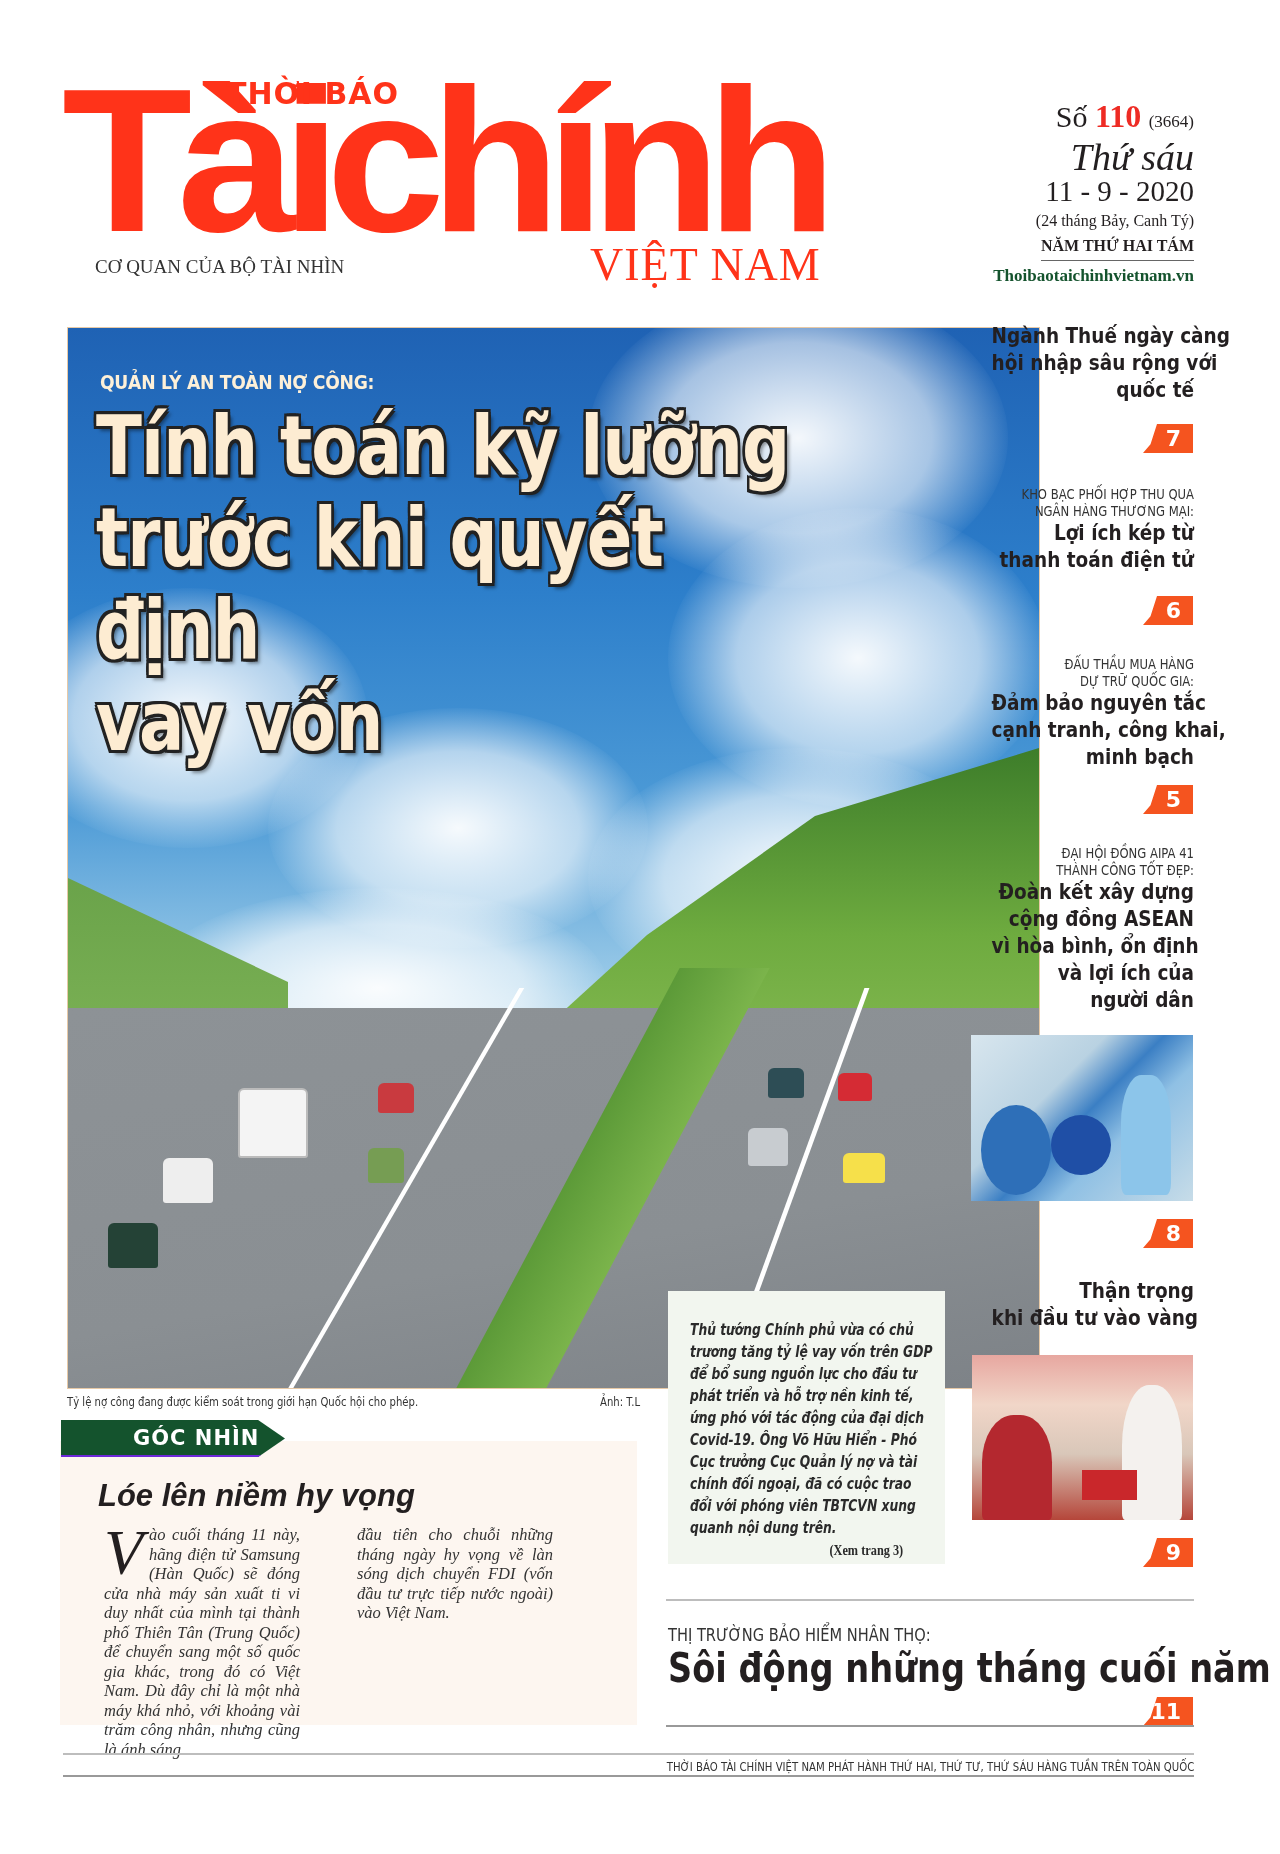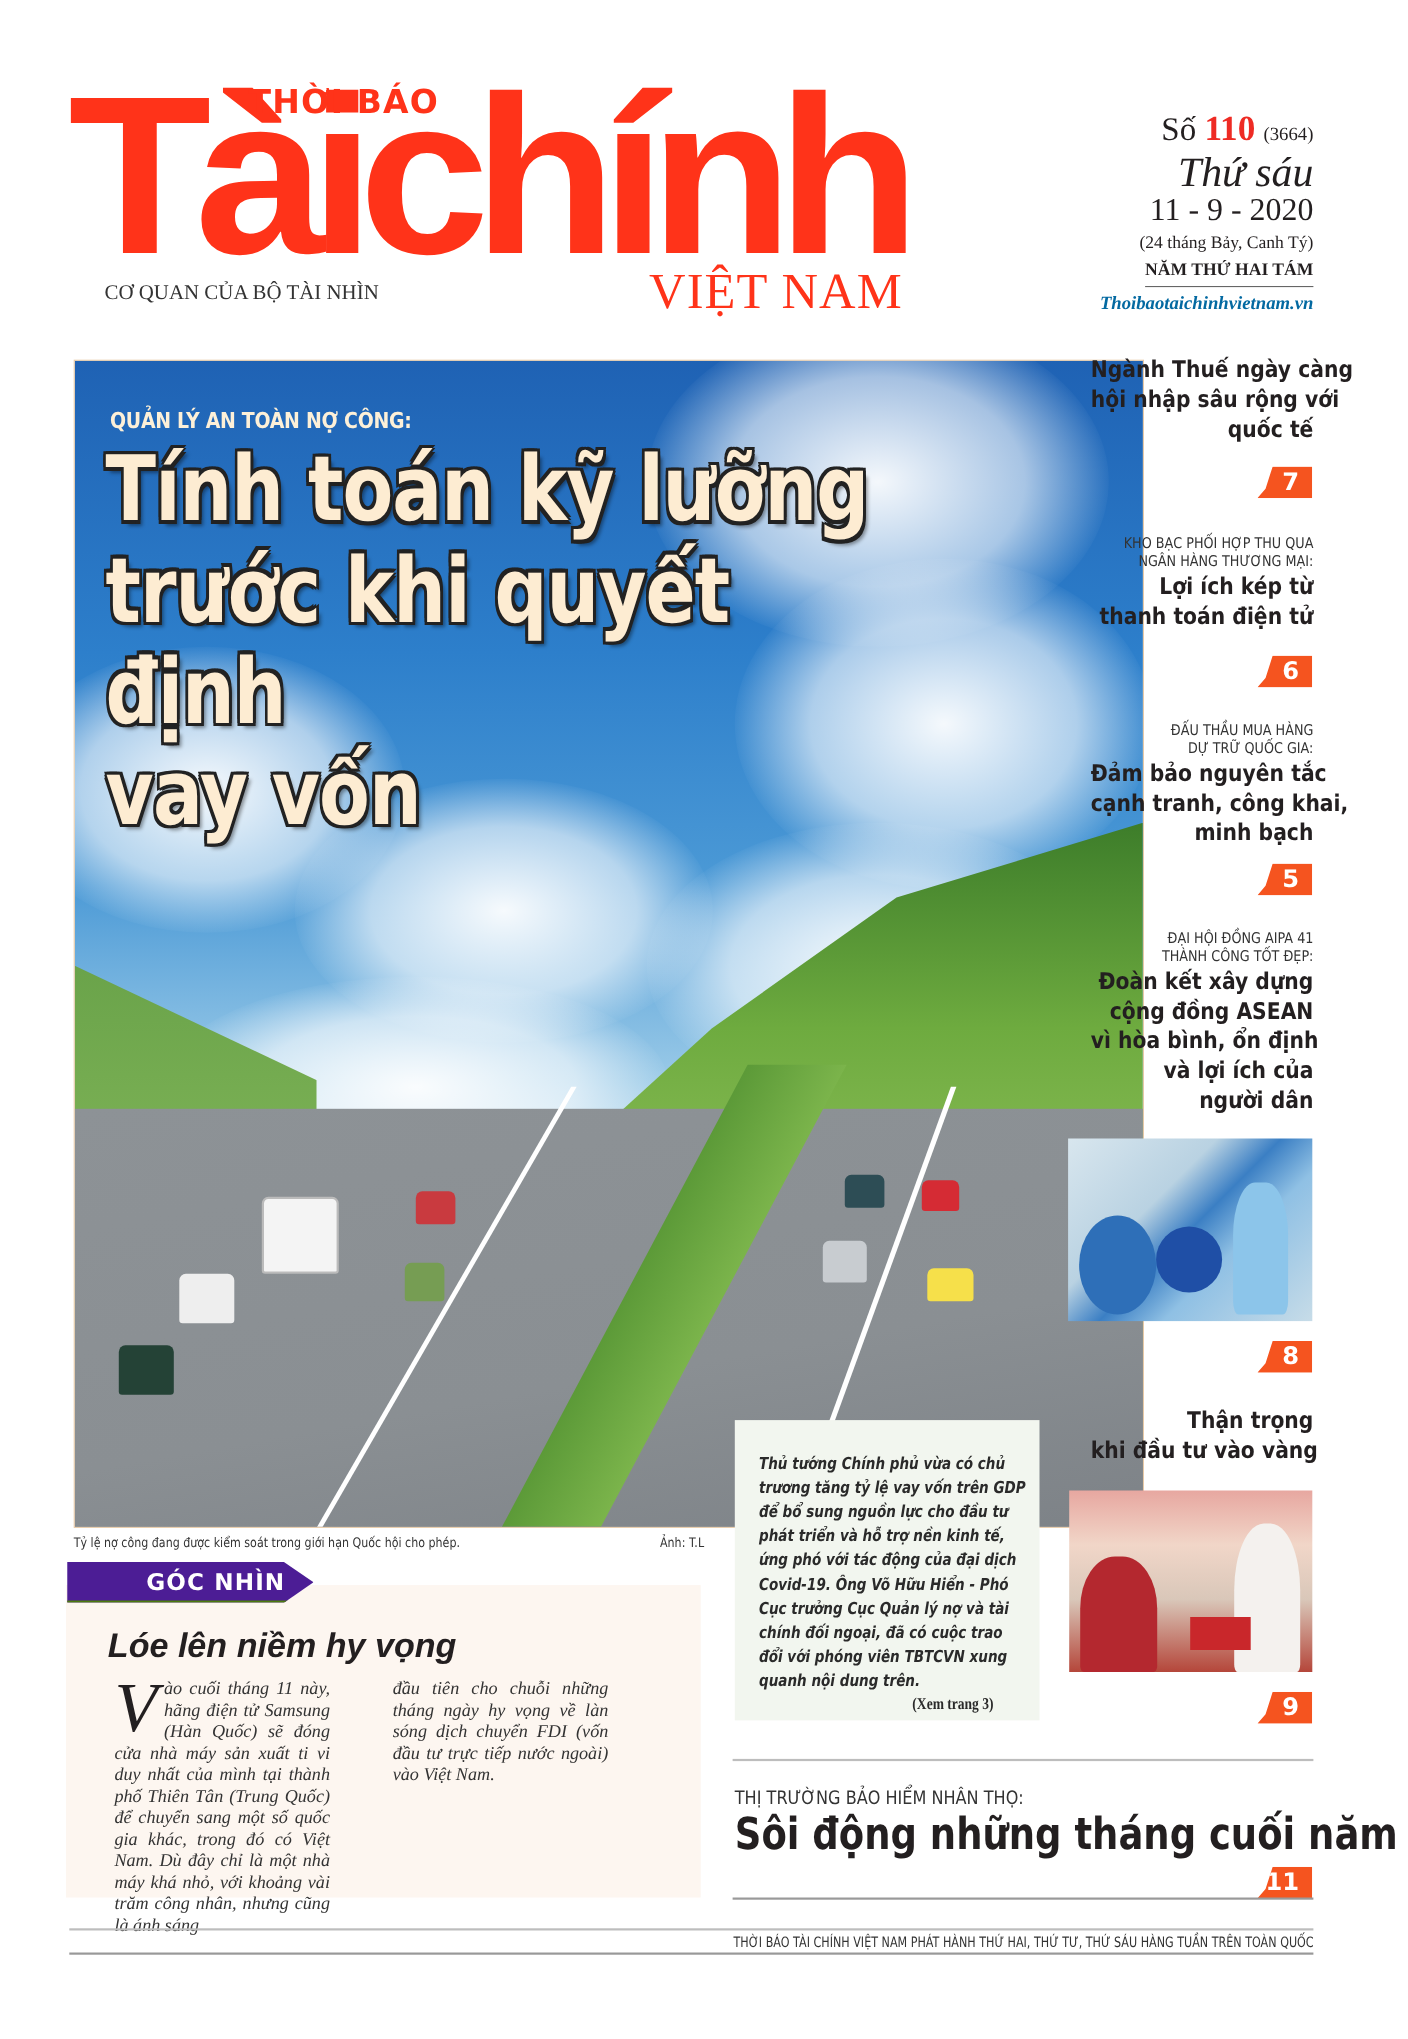--- a/index.html
+++ b/index.html
@@ -15,21 +15,21 @@
   .logo-vn { left: 590px; top: 238px; font-family: "Liberation Serif", serif; font-size: 46px; color: #ff3319; letter-spacing: 1px; }
 
   .issue { right: 86px; top: 98px; text-align: right; font-family: "Liberation Serif", serif; color: #231f20; }
   .issue .line1 { font-size: 30px; line-height: 36px; }
   .issue .line1 .num { color: #ee2b24; font-weight: bold; font-size: 32px; }
   .issue .line1 .paren { font-size: 17px; }
   .issue .day { font-style: italic; font-size: 38px; line-height: 34px; }
   .issue .date { font-size: 29px; line-height: 34px; }
   .issue .lunar { font-size: 16px; line-height: 26px; }
   .issue .year { font-size: 16px; font-weight: bold; line-height: 24px; border-bottom: 1px solid #666; display: inline-block; padding-bottom: 2px; }
-  .issue .site { font-size: 17px; font-weight: bold; color: #0369a1; line-height: 30px; font-style: italic; }
+  .issue .site { font-size: 17px; font-weight: bold; color: #14532d; line-height: 30px; }
 
   
   .hero { left: 67px; top: 327px; width: 973px; height: 1062px; overflow: hidden;
     background: linear-gradient(180deg, #1f62b4 0%, #2d7fcb 25%, #4c9ad6 45%, #9ccbe8 62%, #cfe4f1 68%, #a5c890 74%, #7bb04c 80%, #8e969c 86%, #7e858a 100%);
     border: 1px solid #e7c9a6; }
   .cloud { position: absolute; border-radius: 50%; background: radial-gradient(ellipse at center, rgba(255,255,255,0.95) 0%, rgba(255,255,255,0.6) 45%, rgba(255,255,255,0) 72%); }
   .road { position: absolute; left: 0; right: 0; bottom: 0; height: 380px;
     background: linear-gradient(170deg, #8d9296 0%, #8a8f93 60%, #7d8287 100%); }
   .grass-l { position: absolute; left: 0; bottom: 250px; width: 220px; height: 260px; background: linear-gradient(180deg, #6aa34a, #84b85a); clip-path: polygon(0 0, 100% 40%, 100% 100%, 0 100%); }
   .grass-r { position: absolute; right: 0; bottom: 300px; width: 560px; height: 340px; background: linear-gradient(180deg, #3d7d2a, #6eab3f 55%, #88bb55); clip-path: polygon(0 100%, 30% 55%, 60% 20%, 100% 0, 100% 100%); }
@@ -43,21 +43,21 @@
 
   .caption { left: 67px; top: 1395px; width: 540px; font-family: "DejaVu Sans", sans-serif; font-size: 12px; color: #333; transform: scaleX(0.84); transform-origin: left; white-space: nowrap; }
   .credit { left: 600px; top: 1395px; font-family: "DejaVu Sans", sans-serif; font-size: 12px; color: #333; transform: scaleX(0.84); transform-origin: left; }
 
   .lead-box { left: 668px; top: 1291px; width: 277px; height: 273px; background: #f2f6ef; padding: 28px 12px 0 22px; }
   .lead-text { font-family: "DejaVu Sans", sans-serif; font-style: italic; font-weight: bold; font-size: 15px; line-height: 22px; color: #2a2a2a; transform: scaleX(0.82); transform-origin: left top; width: 300px; }
   .lead-more { font-family: "Liberation Serif", serif; font-weight: bold; font-style: normal; float: right; font-size: 15px; margin-right: 40px; }
 
   
   .goc-box { left: 60px; top: 1441px; width: 577px; height: 284px; background: #fdf6f0; }
-  .goc-tab { left: 61px; top: 1420px; width: 224px; height: 37px; background: #4c1d95; clip-path: polygon(0 0, 88% 0, 100% 50%, 88% 100%, 0 100%); border-bottom: 2px solid #4d7c0f; }
+  .goc-tab { left: 61px; top: 1420px; width: 224px; height: 37px; background: #14532d; clip-path: polygon(0 0, 88% 0, 100% 50%, 88% 100%, 0 100%); border-bottom: 2px solid #6d28d9; }
   .goc-tab span { position: absolute; left: 72px; top: 6px; font-family: "DejaVu Sans", sans-serif; font-weight: bold; font-size: 21px; color: #fff; letter-spacing: 1px; }
   .goc-title { left: 98px; top: 1478px; font-family: "Liberation Sans", sans-serif; font-style: italic; font-weight: bold; font-size: 31px; color: #231f20; }
   .goc-col { top: 1525px; width: 196px; font-family: "Liberation Serif", serif; font-style: italic; font-size: 16.5px; line-height: 19.5px; text-align: justify; color: #333; }
   .goc-col1 { left: 104px; }
   .goc-col2 { left: 357px; }
   .dropcap { float: left; font-family: "Liberation Serif", serif; font-style: italic; font-size: 64px; line-height: 52px; padding-right: 6px; margin-top: 2px; color: #231f20; }
   .goc-more { float: right; font-weight: bold; }
   .indent { text-indent: 20px; }
 
   

